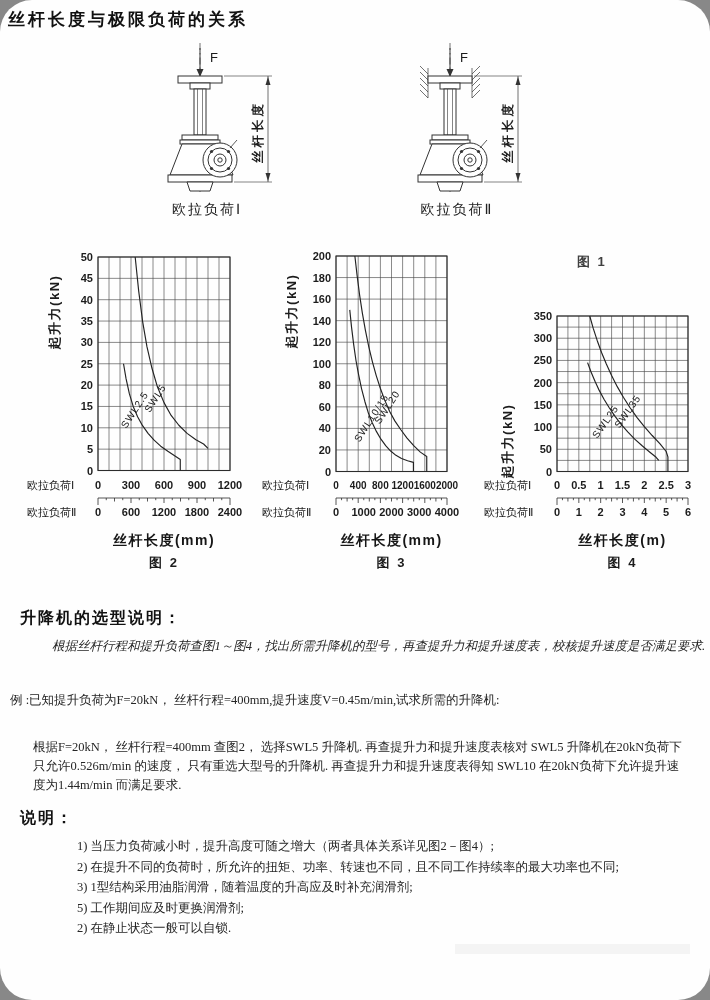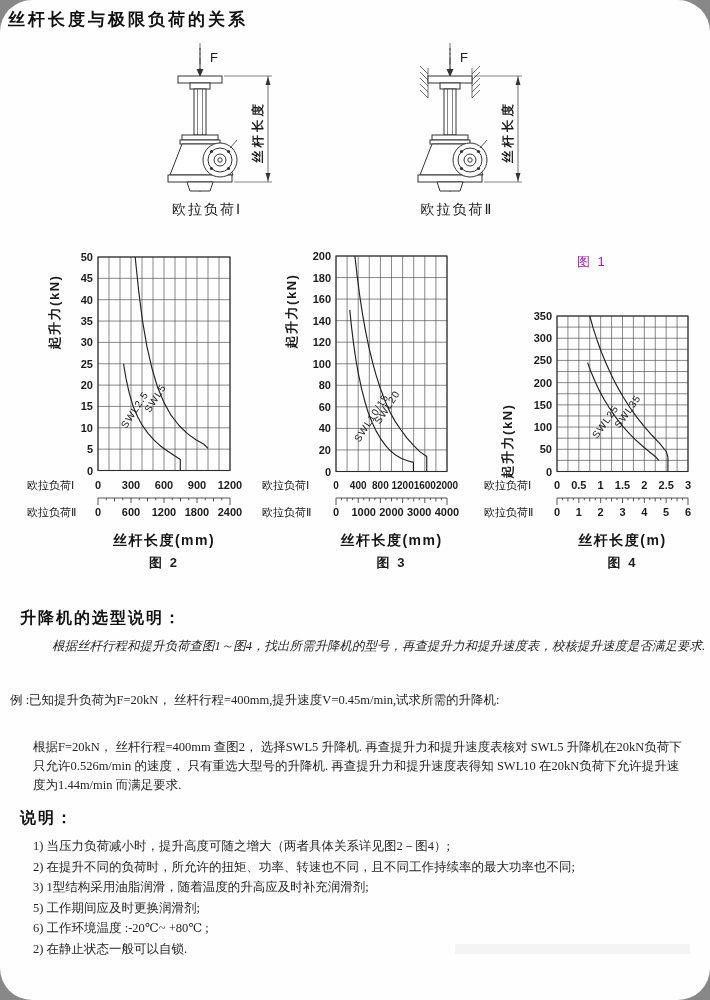--- a/index.html
+++ b/index.html
@@ -1,28 +1,28 @@
 <!DOCTYPE html>
 <html><head>
 <meta charset="utf-8">
 <style>
   html,body{margin:0;padding:0;background:#888;}
   .page{position:relative;width:710px;height:1000px;background:#fefefe;overflow:hidden;
         font-family:"Liberation Sans",sans-serif;color:#1c1c1c;border-radius:32px;}
   .abs{position:absolute;}
   .page-title{left:8px;top:8px;font-size:17px;font-weight:bold;letter-spacing:3px;color:#111;}
   .fig-caption{font-size:14px;letter-spacing:2px;color:#222;text-align:center;width:110px;}
-  .fig1-label{font-size:13px;font-weight:normal;letter-spacing:2px;color:#a21caf;padding-left:44px;}
+  .fig1-label{font-size:13px;font-weight:bold;letter-spacing:2px;color:#404040;padding-left:44px;}
   .sec-heading{font-size:16px;font-weight:bold;letter-spacing:2px;color:#111;margin-left:12px;}
   .body-text{font-family:"Liberation Serif","DejaVu Serif",serif;font-size:12.5px;line-height:19px;color:#252525;}
   .para1{left:30px;top:637px;width:678px;text-indent:22px;font-style:italic;}
   .example-intro{left:10px;top:691px;width:680px;}
   .example-body{left:33px;top:738px;width:658px;}
   .notes-list{left:33px;top:836px;width:660px;}
-  .notes-list .note-item{line-height:20.5px;}
+  .notes-list .note-item{line-height:20.5px;margin-left:44px;}
   svg text{font-family:"Liberation Sans",sans-serif;}
   .watermark{left:455px;top:944px;width:235px;height:10px;background:#f4f4f4;}
 </style>
 </head>
 <body>
 
 <div class="page">
 
   <div class="abs page-title">丝杆长度与极限负荷的关系</div>
 
@@ -375,18 +375,17 @@
   <div class="abs body-text para1">根据丝杆行程和提升负荷查图1～图4，找出所需升降机的型号，再查提升力和提升速度表，校核提升速度是否满足要求.</div>
   <div class="abs body-text example-intro">例 :已知提升负荷为F=20kN， 丝杆行程=400mm,提升速度V=0.45m/min,试求所需的升降机:</div>
   <div class="abs body-text example-body">根据F=20kN， 丝杆行程=400mm 查图2， 选择SWL5 升降机. 再查提升力和提升速度表核对 SWL5 升降机在20kN负荷下只允许0.526m/min 的速度， 只有重选大型号的升降机. 再查提升力和提升速度表得知 SWL10 在20kN负荷下允许提升速度为1.44m/min 而满足要求.</div>
 
   <div class="abs sec-heading" style="left:8px;top:808px;">说明：</div>
   <div class="abs body-text notes-list">
     <div class="note-item">1) 当压力负荷减小时，提升高度可随之增大（两者具体关系详见图2－图4）;</div>
     <div class="note-item">2) 在提升不同的负荷时，所允许的扭矩、功率、转速也不同，且不同工作持续率的最大功率也不同;</div>
     <div class="note-item">3) 1型结构采用油脂润滑，随着温度的升高应及时补充润滑剂;</div>
     <div class="note-item">5) 工作期间应及时更换润滑剂;</div>
-    <div class="note-item">6) 工作环境温度 :-20℃~ +80℃ ;</div>
     <div class="note-item">2) 在静止状态一般可以自锁.</div>
   </div>
 
   <div class="abs watermark"></div>
 </div>
 
 </body></html>

